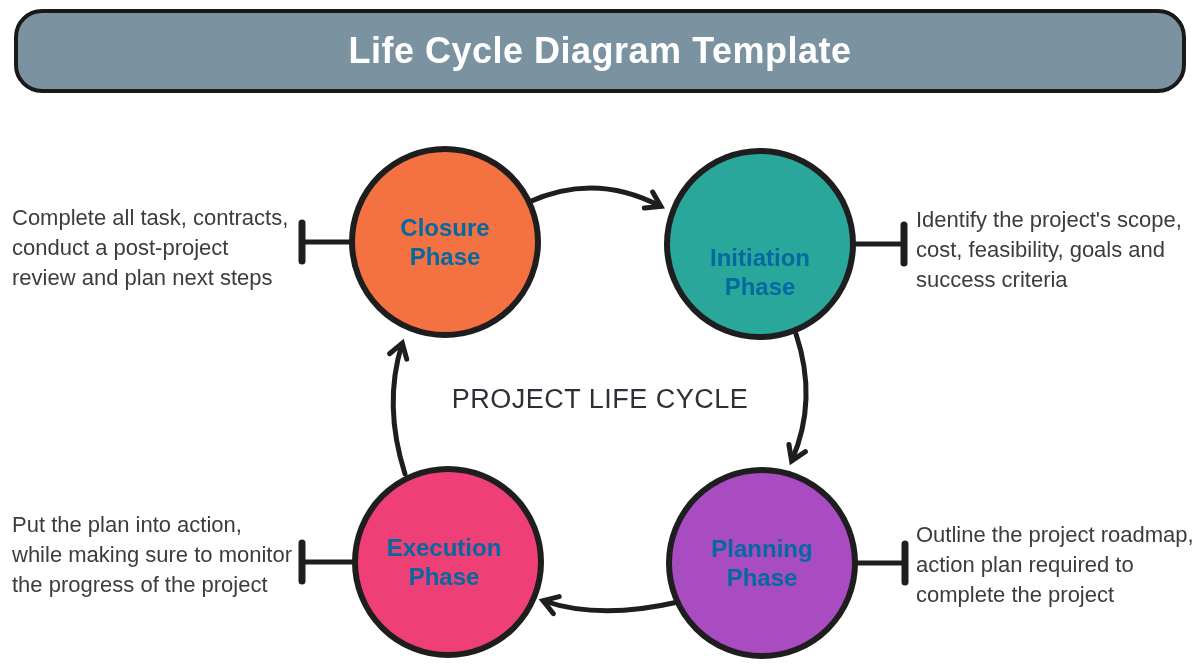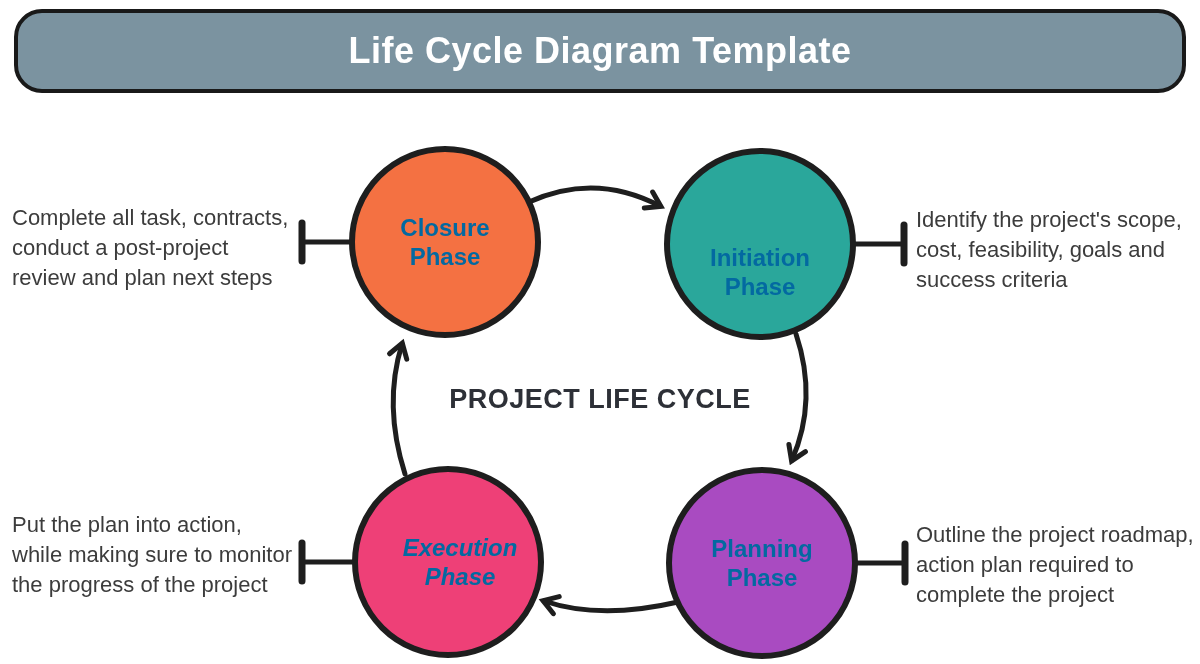--- a/index.html
+++ b/index.html
@@ -30,21 +30,21 @@
     position:absolute; width:160px; text-align:center;
     color:#0369a1; font-weight:bold; font-size:24px; line-height:29px;
     white-space:pre-line; pointer-events:none;
   }
   .desc {
     position:absolute; font-size:22px; line-height:30px; color:#3c3c3c;
     white-space:pre-line;
   }
   .center-label {
     position:absolute; left:400px; top:384px; width:400px; text-align:center;
-    font-size:27px; font-weight:bold; color:#2d3037; letter-spacing:0.5px;
+    font-size:27px; font-weight:normal; color:#2d3037; letter-spacing:0.5px;
   }
 </style>
 </head>
 <body>
 
 <div class="banner">
   <div class="banner-title">Life Cycle Diagram Template</div>
 </div>
 
 <svg class="diagram" width="1200" height="664" viewBox="0 0 1200 664">
@@ -76,21 +76,21 @@
   <circle class="phase" cx="762" cy="563" r="93" fill="#a94bc1"></circle>
   <circle class="phase" cx="448" cy="562" r="93" fill="#ee4077"></circle>
 </svg>
 
 <div class="phase-label" style="left:365px; top:213px;">Closure
 Phase</div>
 <div class="phase-label" style="left:680px; top:215px;margin-top:28px;">Initiation
 Phase</div>
 <div class="phase-label" style="left:682px; top:534px;">Planning
 Phase</div>
-<div class="phase-label" style="left:380px; top:533px;font-style:italic;">Execution
+<div class="phase-label" style="left:364px; top:533px;">Execution
 Phase</div>
 
 <div class="center-label">PROJECT LIFE CYCLE</div>
 
 <div class="desc" style="left:12px; top:203px; width:300px;">Complete all task, contracts,
 conduct a post-project
 review and plan next steps</div>
 <div class="desc" style="left:916px; top:205px; width:290px;">Identify the project's scope,
 cost, feasibility, goals and
 success criteria</div>

